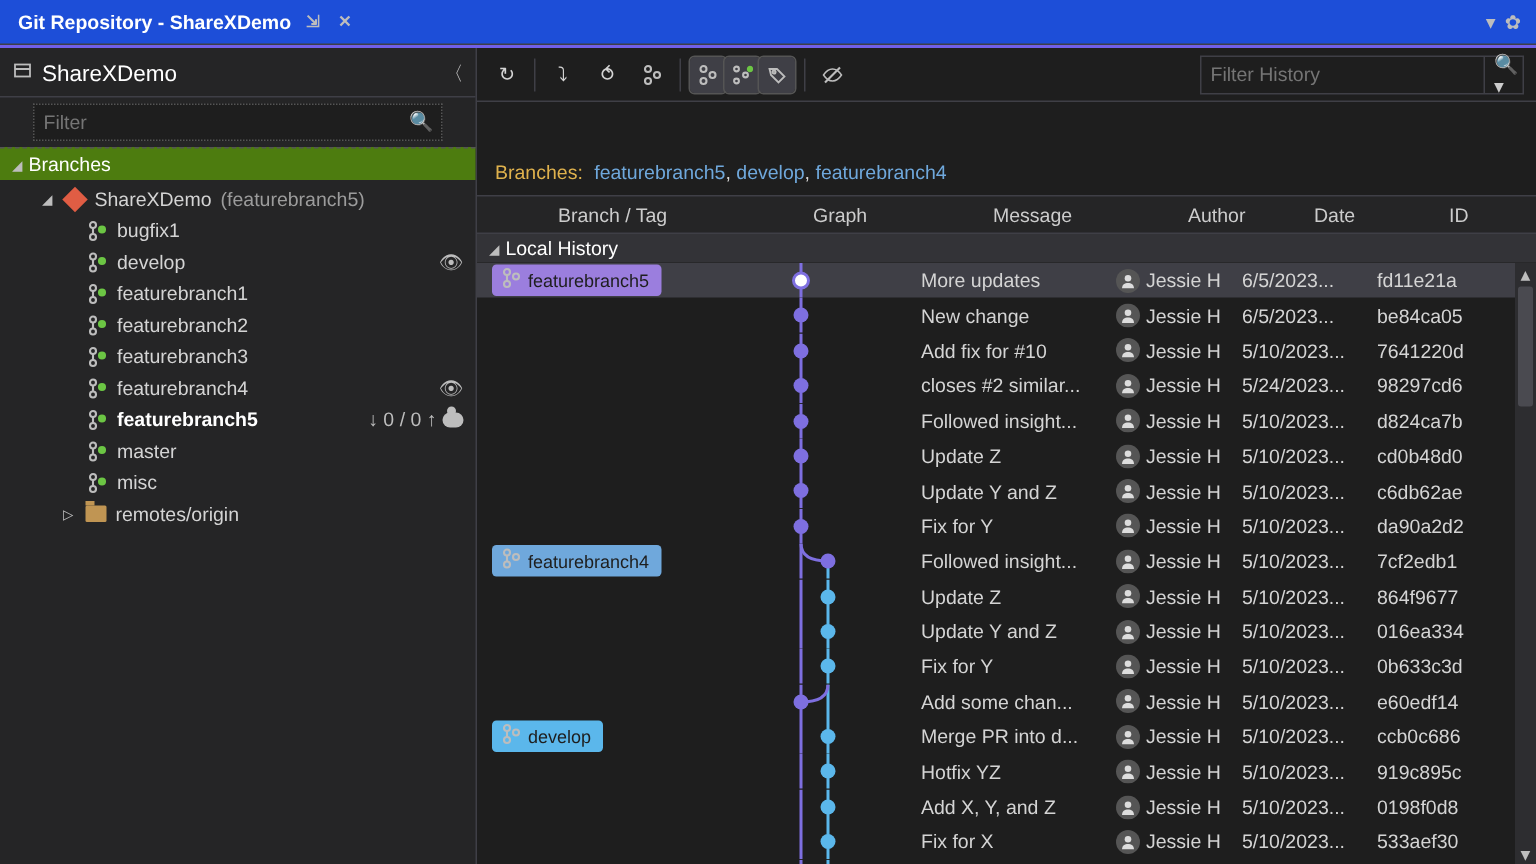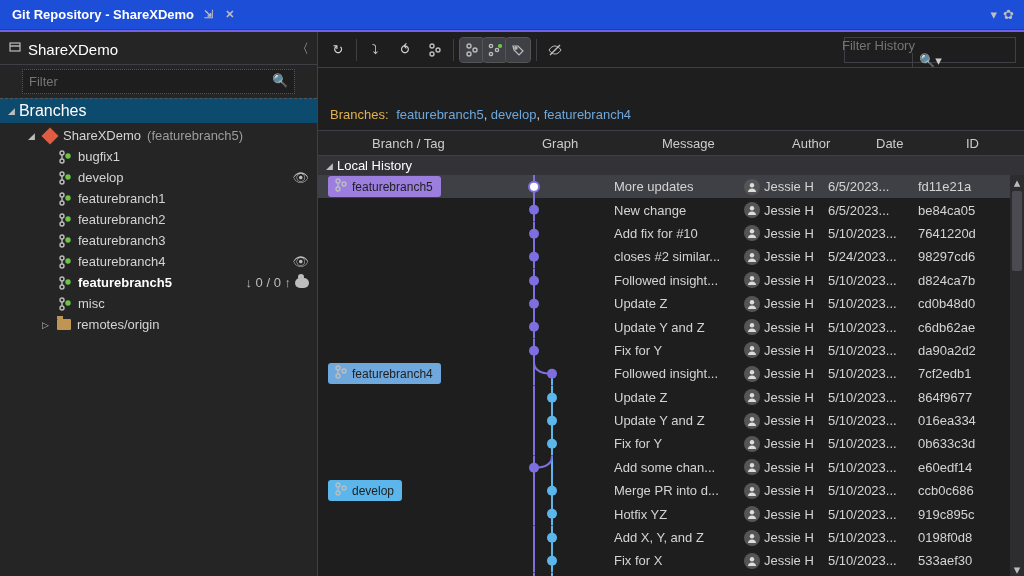--- a/index.html
+++ b/index.html
@@ -69,24 +69,24 @@
     border: 1px dotted #555;
     color: #ccc;
     padding: 4px 26px 4px 6px;
     font-size: 13px;
   }
   .filter-box .mag {
     position: absolute; right: 6px; top: 4px; color: #ccc;
   }
 
   .section-hdr {
-    background: #0c4a6e;
+    background: #4d7c0f;
     border-top: 1px dashed #555;
     padding: 3px 8px;
-    font-size: 16px;
+    font-size: 13px;
     color: #fff;
     display: flex; align-items: center; gap: 4px;
     cursor: pointer;
   }
   .section-hdr::before { content: "◢"; font-size: 9px; color: #bdbdbd; }
 
   .tree { padding: 2px 0; overflow: auto; }
   .tree-row {
     display: flex; align-items: center; gap: 6px;
     padding: 3px 8px 3px 28px;
@@ -129,21 +129,21 @@
   .tbtn {
     width: 24px; height: 24px; display:flex; align-items:center; justify-content:center;
     color:#d4d4d4; cursor:pointer; border-radius:3px;
   }
   .tbtn.selected { background: #3f3f46; outline:1px solid #555; }
   .tdiv { width:1px; height:22px; background:#3f3f46; }
   .tgroup { display:flex; gap:0; }
   .tgroup .tbtn.selected + .tbtn.selected { margin-left:-1px; }
   .filter-history {
     margin-left: auto; display:flex; align-items:center;
-    background:#1e1e1e; border:1px solid #3f3f46; height:26px; width:172px;flex-direction:column;
+    background:#1e1e1e; border:1px solid #3f3f46; height:26px; width:216px;
   }
   .filter-history input {
     background:transparent; border:0; color:#ccc; flex:1; padding:0 6px; font-size:13px;
   }
   .filter-history .mag { padding:0 6px; color:#ccc; border-left:1px solid #3f3f46; height:100%; display:flex; align-items:center; cursor:pointer;}
 
   .branches-line {
     padding: 8px 12px; color:#d4d4d4;margin-top:31px;
   }
   .branches-line .label { color:#e0b24d; margin-right:4px; }
@@ -336,20 +336,32 @@
                 <svg class="bi" viewBox="0 0 14 14">
                   <circle cx="4" cy="3" r="2"></circle>
                   <circle cx="4" cy="11" r="2"></circle>
                   <circle cx="10" cy="6" r="2" class="grn"></circle>
                   <line x1="4" y1="5" x2="4" y2="9"></line>
                   <path d="M4 7 Q7 7 8 6" fill="none"></path>
                 </svg>
               </span>
               <span class="branch-label bold">featurebranch5</span>
               <span class="counts">↓ 0 / 0 ↑ <span class="cloud"></span></span>
+            </div>
+            <div class="tree-row lvl2">
+              <span class="branch-icon">
+                <svg class="bi" viewBox="0 0 14 14">
+                  <circle cx="4" cy="3" r="2"></circle>
+                  <circle cx="4" cy="11" r="2"></circle>
+                  <circle cx="10" cy="6" r="2" class="grn"></circle>
+                  <line x1="4" y1="5" x2="4" y2="9"></line>
+                  <path d="M4 7 Q7 7 8 6" fill="none"></path>
+                </svg>
+              </span>
+              <span class="branch-label ">master</span>
             </div>
             <div class="tree-row lvl2">
               <span class="branch-icon">
                 <svg class="bi" viewBox="0 0 14 14">
                   <circle cx="4" cy="3" r="2"></circle>
                   <circle cx="4" cy="11" r="2"></circle>
                   <circle cx="10" cy="6" r="2" class="grn"></circle>
                   <line x1="4" y1="5" x2="4" y2="9"></line>
                   <path d="M4 7 Q7 7 8 6" fill="none"></path>
                 </svg>

